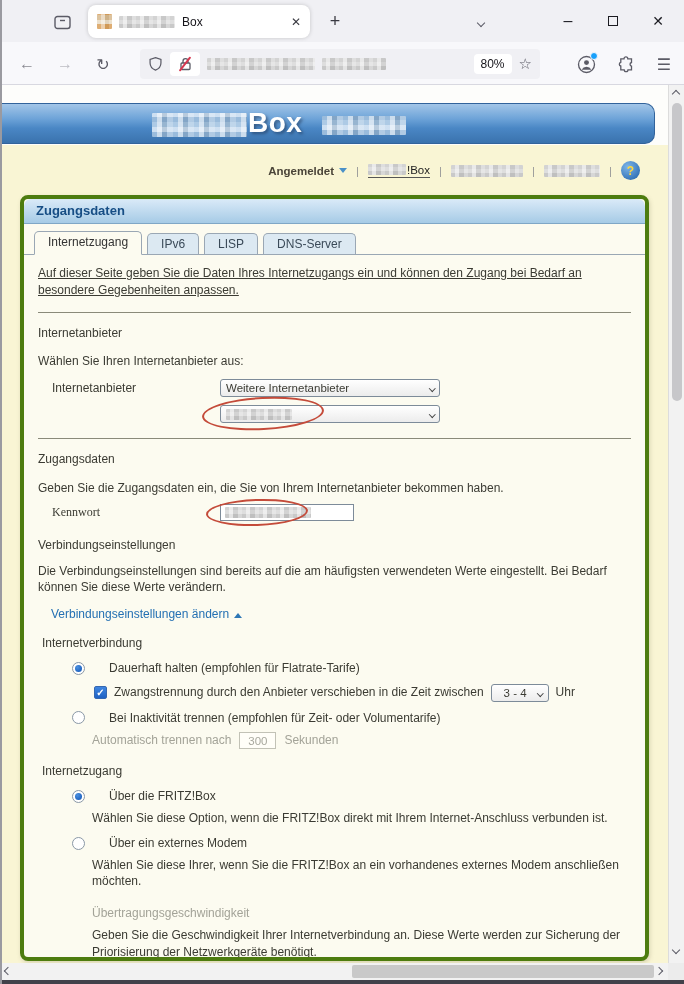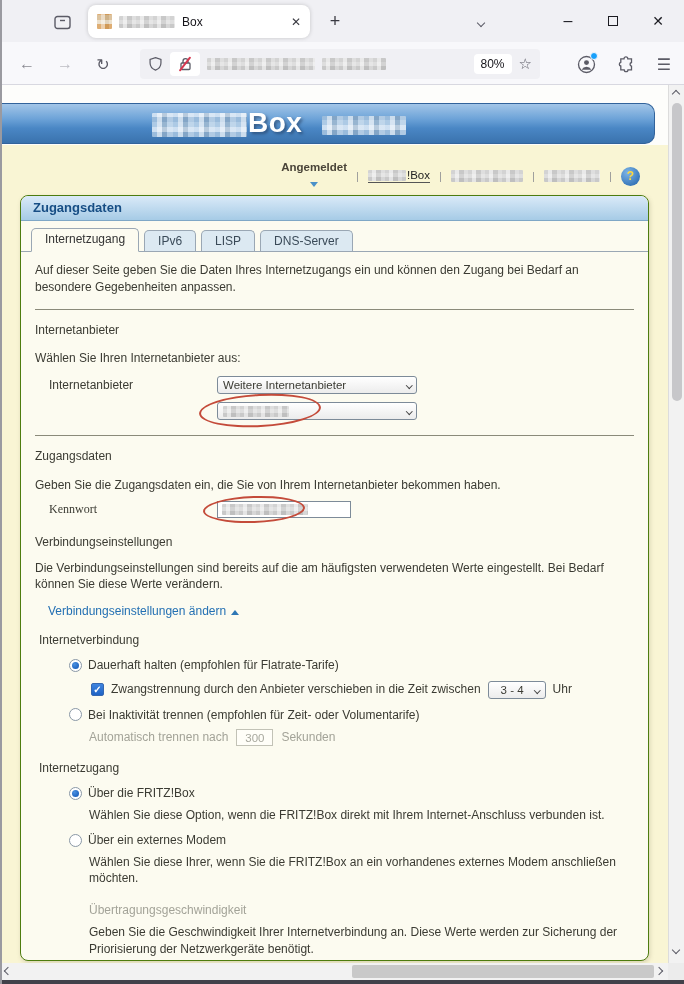--- a/index.html
+++ b/index.html
@@ -64,52 +64,52 @@
 
   
   .page { position:absolute; left:0; top:85px; width:668px; height:878px; background:#f9f5d4; overflow:hidden; }
   .whitecap { position:absolute; left:0; top:0; width:668px; height:60px; background:#fdfdfb; }
   .logobar { position:absolute; left:0; top:18px; width:655px; height:41px;
     background:linear-gradient(180deg,#a3c6e8 0%,#6da3d8 38%,#4a87c5 62%,#3a72ad 100%);
     border:1px solid #32639b; border-left:none; border-radius:0 10px 10px 0; }
   .logobar .brand { position:absolute; left:248px; top:3px; font-size:28px; font-weight:bold; color:#fff;
     letter-spacing:.5px; text-shadow:2px 2px 3px rgba(30,50,80,.55); }
   .nav { position:absolute; top:76px; left:0; width:640px; display:flex; justify-content:flex-end; align-items:center; gap:9px; font-size:11.5px; }
-  .nav .logged { font-weight:bold; color:#4a4438;flex-direction:column; }
+  .nav .logged { font-weight:bold; color:#4a4438; }
   .nav .sep { color:#999; }
   .nav .boxlink { display:inline-flex; align-items:center; gap:1px; border-bottom:1px solid #555; padding-bottom:1px; color:#222; }
   .helpicon { width:19px; height:19px; border-radius:50%; background:radial-gradient(circle at 35% 30%, #7db5e8, #1d5fa8);
     color:#ffd83d; font-weight:bold; font-size:12px; display:flex; align-items:center; justify-content:center; }
 
   
   .panel { position:absolute; left:20px; top:110px; width:629px; height:766px; background:#fcfbf0;
-    border:1px solid #4d7c0f; border-radius:8px; box-shadow:1px 2px 4px rgba(120,115,80,.25);
+    border:4px solid #4d7c0f; border-radius:8px; box-shadow:1px 2px 4px rgba(120,115,80,.25);
     display:flex; flex-direction:column; overflow:hidden; }
   .phead { height:25px; flex:none; background:linear-gradient(#daeaf8,#a6cbe6); border-bottom:1px solid #7fa7c6;
     border-radius:7px 7px 0 0; font-size:13px; font-weight:bold; color:#174e85; line-height:24px; padding-left:12px; }
   .tabstrip { flex:none; display:flex; align-items:flex-end; gap:5px; padding:6px 0 0 10px; border-bottom:1px solid #9aa7b4; height:31px; }
   .ptab { border:1px solid #9aa7b4; border-bottom:none; border-radius:5px 5px 0 0; background:#dce9f2;
     color:#3a4a58; font-size:12px; padding:3px 13px 3px; height:21px; white-space:nowrap; }
   .ptab.active { background:#fcfbf0; color:#333; height:24px; margin-bottom:-1px; padding-bottom:5px;
     border-bottom:1px solid #fcfbf0; position:relative; z-index:2; }
   .pbody { flex:1; padding:0 14px; line-height:1.4; }
   .pbody p, .pbody .h { color:#3b3b33; }
   .hr { border:none; border-top:1px solid #8a8a7a; margin-top:13px; }
   .h { margin-top:12px; }
   .intro { margin-top:10px; }
   .frow { display:flex; align-items:center; position:relative; margin-top:9px; padding-left:14px; }
   .flabel { width:168px; flex:none; }
-  .select { height:18px; width:200px; border:1px solid #7d8b99; border-radius:3px; background:linear-gradient(#fff,#ececec);
+  .select { height:18px; width:220px; border:1px solid #7d8b99; border-radius:3px; background:linear-gradient(#fff,#ececec);
     display:inline-flex; align-items:center; padding:0 16px 0 5px; position:relative; font-size:11.5px; }
   .select .chev.sm { position:absolute; right:5px; top:6px; }
   .tinput { height:17px; width:134px; border:1px solid #7d8b99; background:#fff; display:inline-flex; align-items:center;
     padding:0 4px; font-size:11.5px; gap:1px; }
   .link { color:#2470b3; margin:10px 0 0 13px; display:flex; align-items:center; gap:5px; width:fit-content; }
   .subh { margin:12px 0 0 4px; }
-  .orow { display:flex; align-items:center; gap:6px; margin:8px 0 0 34px; }
+  .orow { display:flex; align-items:center; gap:24px; margin:8px 0 0 34px; }
   .crow { display:flex; align-items:center; gap:7px; margin:7px 0 0 56px; }
   .desc { margin:5px 0 0 54px; }
   .radio { width:13px; height:13px; border-radius:50%; border:1px solid #8a98a6; background:#fff; position:relative; flex:none; }
   .radio.sel::after { content:""; position:absolute; inset:2px; border-radius:50%;
     background:radial-gradient(circle at 35% 32%, #4a90e0, #0f53b4); }
   .check { width:13px; height:13px; flex:none; border:1px solid #3567b0; border-radius:2px;
     background:linear-gradient(#3f85e0,#1e62c4); color:#fff; font-size:10px; line-height:12px; text-align:center; font-weight:bold; }
   .timesel { width:58px; justify-content:center; padding-right:14px; }
   .gray { color:#a3a398; }
   .gray .radio, .ginput { border-color:#c2c2b6; }
@@ -229,21 +229,21 @@
     <div class="phead">Zugangsdaten</div>
 
     <div class="tabstrip">
       <span class="ptab active">Internetzugang</span>
       <span class="ptab">IPv6</span>
       <span class="ptab">LISP</span>
       <span class="ptab">DNS-Server</span>
     </div>
 
     <div class="pbody">
-      <p class="intro" style="max-width:600px;">Auf dieser Seite geben Sie die Daten Ihres Internetzugangs ein und können den Zugang bei Bedarf an besondere Gegebenheiten anpassen.</p>
+      <p class="intro" style="max-width:600px;text-decoration:underline;">Auf dieser Seite geben Sie die Daten Ihres Internetzugangs ein und können den Zugang bei Bedarf an besondere Gegebenheiten anpassen.</p>
       <div class="hr"></div>
 
       <div class="h">Internetanbieter</div>
       <p class="h">Wählen Sie Ihren Internetanbieter aus:</p>
       <div class="frow">
         <span class="flabel">Internetanbieter</span>
         <span class="select">
           <span>Weitere Internetanbieter</span>
           <span class="chev sm down"></span>
         </span>

